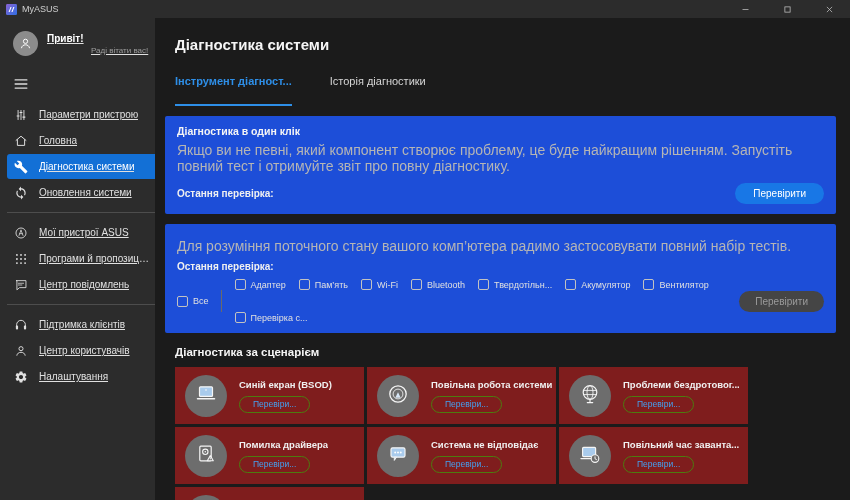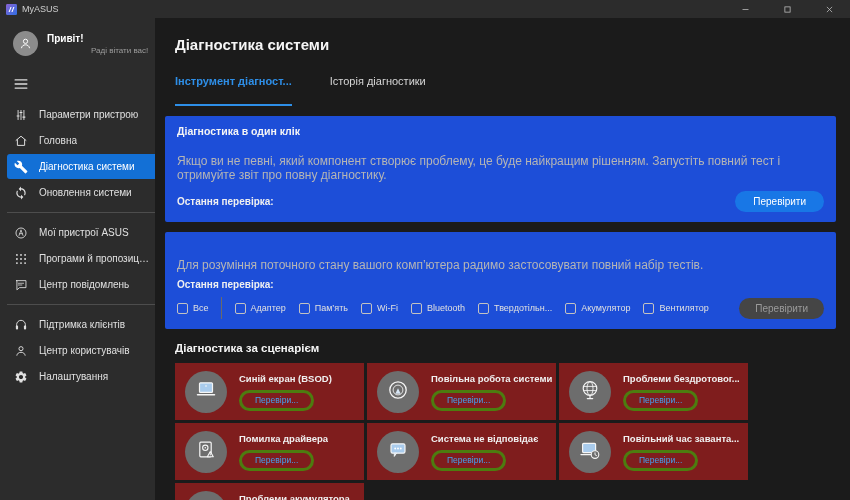--- a/index.html
+++ b/index.html
@@ -10,21 +10,21 @@
   .titlebar { position:absolute; top:0; left:0; width:850px; height:18px;
     background:#2c2c2c; display:flex; align-items:center; padding:0 0 0 6px; z-index:5; }
   .logo { width:11px; height:11px; margin-right:5px; display:flex; }
   .app-name { font-size:9px; color:#cfcfcf; }
   .win-controls { margin-left:auto; display:flex; height:18px; }
   .win-btn { width:42px; height:18px; display:flex; align-items:center; justify-content:center; color:#c2c2c2; }
   .win-btn svg { width:9px; height:9px; }
 
   
   .sidebar { position:absolute; top:18px; left:0; width:175px; height:482px;
-    background:#2c2c2c; color:#e0e0e0; }
+    background:#2c2c2c; color:#e0e0e0;text-decoration:underline; }
   .greeting { display:flex; align-items:center; gap:9px; padding:13px 10px 10px 13px; }
   .avatar { width:25px; height:25px; border-radius:50%; background:#8c8c8c;
     display:flex; align-items:center; justify-content:center; flex:0 0 auto; }
   .avatar svg { width:15px; height:15px; }
   .greet-title { font-size:10px; font-weight:bold; color:#fff; }
   .greet-sub { font-size:8px; color:#9d9d9d; margin-top:2px;padding-left:44px; }
   .hamburger { padding:10px 0 4px 14px; color:#dcdcdc; cursor:pointer; }
   .hamburger svg { width:14px; height:12px; }
   .nav { margin-top:4px; }
   .nav-item { height:25px; display:flex; align-items:center; margin:1px 7px;
@@ -39,21 +39,21 @@
   
   .main { position:absolute; top:18px; left:155px; width:695px; height:482px;
     background:#1b1b1b; padding:18px 14px 0 10px; color:#e8e8e8; }
   .page-title { font-size:15px; font-weight:bold; color:#f5f5f5; padding-left:10px; }
   .tabs { display:flex; gap:38px; margin:22px 0 10px 10px; }
   .tab { font-size:11px; color:#d6d6d6; padding-bottom:17px; border-bottom:2px solid transparent; cursor:pointer; }
   .tab.active { color:#2e8fe8; font-weight:bold; border-bottom-color:#2e8fe8; }
 
   .card { background:#1d4ed8; border-radius:2px; margin:0 0 10px 0; padding:9px 12px 10px 12px; }
   .card-title { font-size:10.5px; font-weight:bold; color:#f5f5f5; }
-  .card-desc { font-size:12px; color:#b5b5b5; margin-top:17px; }
+  .card-desc { font-size:14px; color:#b5b5b5; margin-top:5px; }
   .card-row { display:flex; align-items:center; margin-top:9px; }
   .last-check { font-size:10px; font-weight:bold; color:#f0f0f0; }
   .btn-primary { margin-left:auto; background:#1877e6; color:#fff; border:none;
     font-size:10px; padding:5px 18px; border-radius:13px; cursor:pointer;
     font-family:"Liberation Sans", sans-serif; }
   .btn-disabled { margin-left:auto; background:#454545; color:#9a9a9a; border:none;
     font-size:10px; padding:5px 16px; border-radius:13px;
     font-family:"Liberation Sans", sans-serif; }
 
   .cb-area { display:flex; align-items:center; margin-top:7px; }
@@ -68,21 +68,21 @@
   .section-title { font-size:11.5px; font-weight:bold; color:#f5f5f5; margin:13px 0 9px 10px; }
   .scenario-grid { margin-left:10px; display:grid; grid-template-columns:repeat(3,189px);
     grid-auto-rows:57px; gap:3px; }
   .scen-card { background:#7f1d1d; display:flex; align-items:center; padding-left:10px; }
   .scen-circle { width:42px; height:42px; border-radius:50%; background:#6d6d6d;
     display:flex; align-items:center; justify-content:center; flex:0 0 auto; }
   .scen-circle svg { width:24px; height:24px; }
   .scen-text { margin-left:12px; display:flex; flex-direction:column; align-items:flex-start; }
   .scen-title { font-size:9.5px; font-weight:bold; color:#f0f0f0; white-space:nowrap;
     overflow:hidden; text-overflow:ellipsis; max-width:125px; }
-  .btn-outline { margin-top:6px; background:transparent; border:3px solid #4d7c0f;
+  .btn-outline { margin-top:6px; background:transparent; border:1px solid #4d7c0f;
     color:#44a0f0; font-size:8.5px; padding:2.5px 13px; border-radius:11px; cursor:pointer;
     font-family:"Liberation Sans", sans-serif; }
 </style>
 </head>
 <body>
 
 <div class="titlebar">
   <span class="logo">
     <svg viewBox="0 0 12 12">
         <defs>
@@ -291,20 +291,26 @@
             </span>
             <span class="cb-item">
               <span class="cb-box"></span>
               <span class="cb-label">Акумулятор</span>
             </span>
             <span class="cb-item">
               <span class="cb-box"></span>
               <span class="cb-label">Вентилятор</span>
             </span>
           </div>
+        <div class="cb-row" id="cb-row2">
+            <span class="cb-item">
+              <span class="cb-box"></span>
+              <span class="cb-label">Перевірка с...</span>
+            </span>
+          </div>
       </div>
       <button class="btn-disabled">Перевірити</button>
     </div>
   </div>
 
   <div class="section-title">Діагностика за сценарієм</div>
   <div class="scenario-grid" id="scenario-grid">
       <div class="scen-card">
         <span class="scen-circle">
           <span class="scen-icon"><svg viewBox="0 0 24 24" fill="none">

